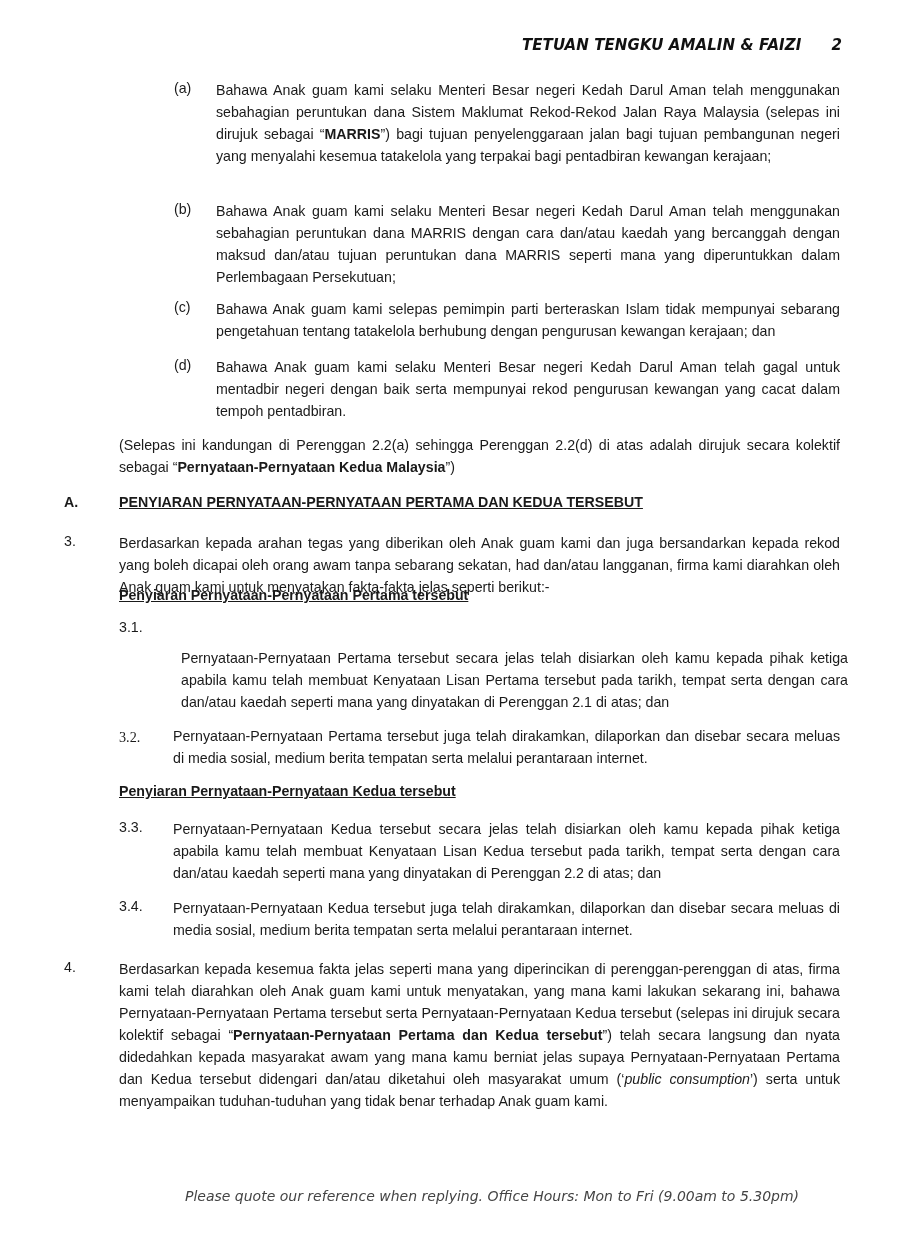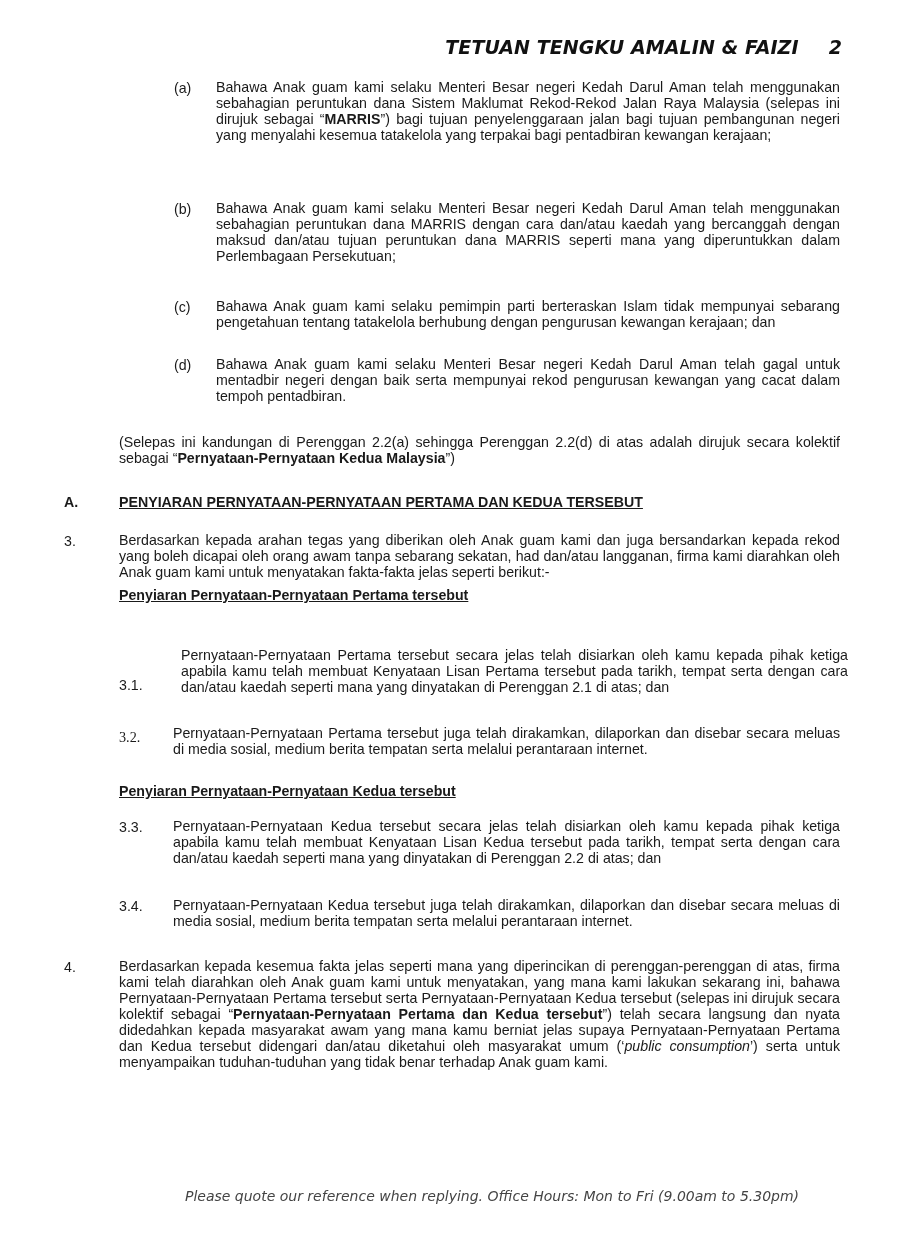--- a/index.html
+++ b/index.html
@@ -1,19 +1,19 @@
 <!DOCTYPE html>
 <html><head>
 <meta charset="utf-8">
 <style>
   html, body { margin: 0; padding: 0; background: #ffffff; }
   body { width: 904px; height: 1244px; position: relative; overflow: hidden; color: #1a1a1a; font-family: "Liberation Sans", sans-serif; }
-  .header { position: absolute; top: 36px; right: 62px; font-family: "DejaVu Sans", sans-serif; font-weight: bold; font-style: italic; font-size: 19px; letter-spacing: 0.1px; color: #111; }
+  .header { position: absolute; top: 36px; right: 62px; font-family: "DejaVu Sans", sans-serif; font-weight: bold; font-style: italic; font-size: 15px; letter-spacing: 0.1px; color: #111; }
   .header .page-no { margin-left: 30px; }
-  .p { position: absolute; font-size: 14.2px; line-height: 16px; text-align: justify; }
+  .p { position: absolute; font-size: 14.2px; line-height: 22px; text-align: justify; }
   .label { position: absolute; font-size: 14.2px; line-height: 19.7px; }
   .b { font-weight: bold; }
   .i { font-style: italic; }
   .u { text-decoration: underline; font-weight: bold; }
   .footer { position: absolute; top: 1188px; left: 0; width: 904px; text-align: center; font-family: "DejaVu Sans", sans-serif; font-style: italic; font-size: 14px; color: #444; padding-left: 40px; }
 </style>
 </head>
 <body>
 
 <div class="header">
@@ -22,38 +22,38 @@
 
 <span class="label" style="top:79px; left:174px;">(a)</span>
 <div class="p" style="top:79px; left:216px; width:624px;">
   <span>Bahawa Anak guam kami selaku Menteri Besar negeri Kedah Darul Aman telah menggunakan sebahagian peruntukan dana Sistem Maklumat Rekod-Rekod Jalan Raya Malaysia (selepas ini dirujuk sebagai “</span><span class="b">MARRIS</span><span>”) bagi tujuan penyelenggaraan jalan bagi tujuan pembangunan negeri yang menyalahi kesemua tatakelola yang terpakai bagi pentadbiran kewangan kerajaan;</span>
 </div>
 
 <span class="label" style="top:200px; left:174px;">(b)</span>
 <div class="p" style="top:200px; left:216px; width:624px;">Bahawa Anak guam kami selaku Menteri Besar negeri Kedah Darul Aman telah menggunakan sebahagian peruntukan dana MARRIS dengan cara dan/atau kaedah yang bercanggah dengan maksud dan/atau tujuan peruntukan dana MARRIS seperti mana yang diperuntukkan dalam Perlembagaan Persekutuan;</div>
 
 <span class="label" style="top:298px; left:174px;">(c)</span>
-<div class="p" style="top:298px; left:216px; width:624px;">Bahawa Anak guam kami selaku pemimpin parti berteraskan Islam tidak mempunyai sebarang pengetahuan tentang tatakelola berhubung dengan pengurusan kewangan kerajaan; dan</div>
+<div class="p" style="top:298px; left:216px; width:624px;">Bahawa Anak guam kami selepas pemimpin parti berteraskan Islam tidak mempunyai sebarang pengetahuan tentang tatakelola berhubung dengan pengurusan kewangan kerajaan; dan</div>
 
 <span class="label" style="top:356px; left:174px;">(d)</span>
 <div class="p" style="top:356px; left:216px; width:624px;">Bahawa Anak guam kami selaku Menteri Besar negeri Kedah Darul Aman telah gagal untuk mentadbir negeri dengan baik serta mempunyai rekod pengurusan kewangan yang cacat dalam tempoh pentadbiran.</div>
 
 <div class="p" style="top:434px; left:119px; width:721px;">
   <span>(Selepas ini kandungan di Perenggan 2.2(a) sehingga Perenggan 2.2(d) di atas adalah dirujuk secara kolektif sebagai “</span><span class="b">Pernyataan-Pernyataan Kedua Malaysia</span><span>”)</span>
 </div>
 
 <span class="label b" style="top:493px; left:64px;">A.</span>
 <div class="label u" style="top:493px; left:119px;text-align:center;">PENYIARAN PERNYATAAN-PERNYATAAN PERTAMA DAN KEDUA TERSEBUT</div>
 
 <span class="label" style="top:532px; left:64px;">3.</span>
 <div class="p" style="top:532px; left:119px; width:721px;">Berdasarkan kepada arahan tegas yang diberikan oleh Anak guam kami dan juga bersandarkan kepada rekod yang boleh dicapai oleh orang awam tanpa sebarang sekatan, had dan/atau langganan, firma kami diarahkan oleh Anak guam kami untuk menyatakan fakta-fakta jelas seperti berikut:-</div>
 
 <div class="label u" style="top:586px; left:119px;">Penyiaran Pernyataan-Pernyataan Pertama tersebut</div>
 
-<span class="label" style="top:676px; left:119px;">3.1.</span>
+<span class="label" style="top:618px; left:119px;">3.1.</span>
 <div class="p" style="top:647px; left:173px; width:667px;margin-left:8px;">Pernyataan-Pernyataan Pertama tersebut secara jelas telah disiarkan oleh kamu kepada pihak ketiga apabila kamu telah membuat Kenyataan Lisan Pertama tersebut pada tarikh, tempat serta dengan cara dan/atau kaedah seperti mana yang dinyatakan di Perenggan 2.1 di atas; dan</div>
 
 <span class="label" style="top:728px; left:119px;font-family:Liberation Serif, serif;">3.2.</span>
 <div class="p" style="top:725px; left:173px; width:667px;">Pernyataan-Pernyataan Pertama tersebut juga telah dirakamkan, dilaporkan dan disebar secara meluas di media sosial, medium berita tempatan serta melalui perantaraan internet.</div>
 
 <div class="label u" style="top:782px; left:119px;">Penyiaran Pernyataan-Pernyataan Kedua tersebut</div>
 
 <span class="label" style="top:818px; left:119px;">3.3.</span>
 <div class="p" style="top:818px; left:173px; width:667px;">Pernyataan-Pernyataan Kedua tersebut secara jelas telah disiarkan oleh kamu kepada pihak ketiga apabila kamu telah membuat Kenyataan Lisan Kedua tersebut pada tarikh, tempat serta dengan cara dan/atau kaedah seperti mana yang dinyatakan di Perenggan 2.2 di atas; dan</div>
 

